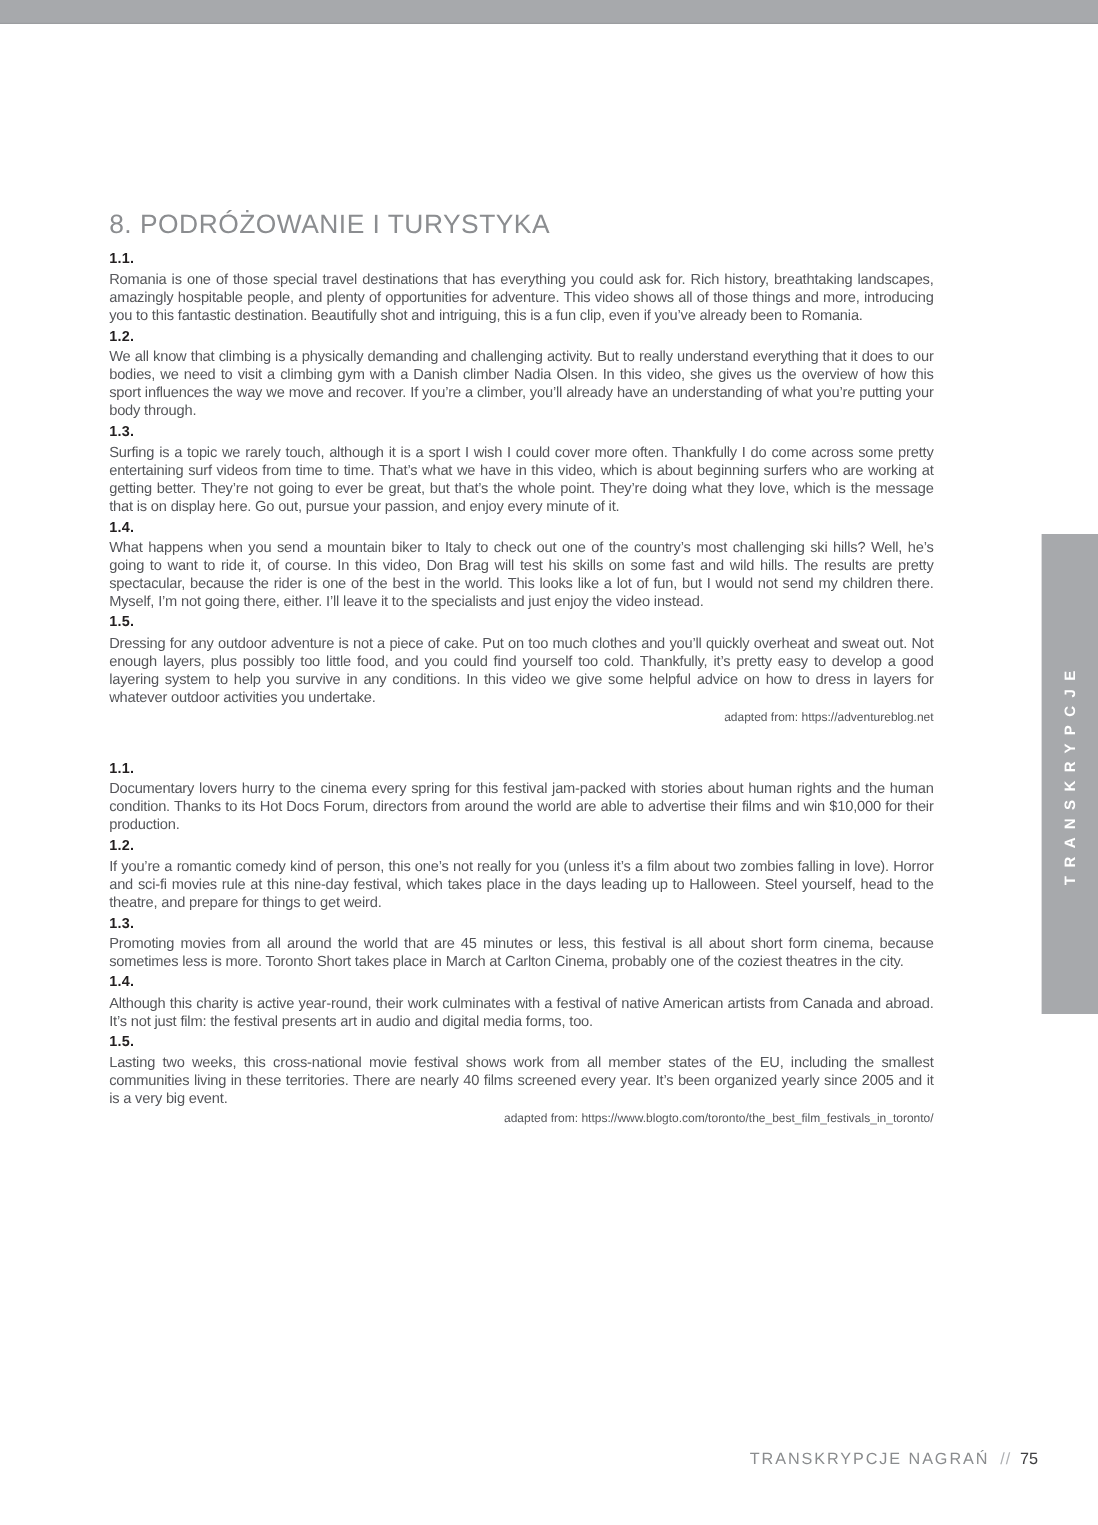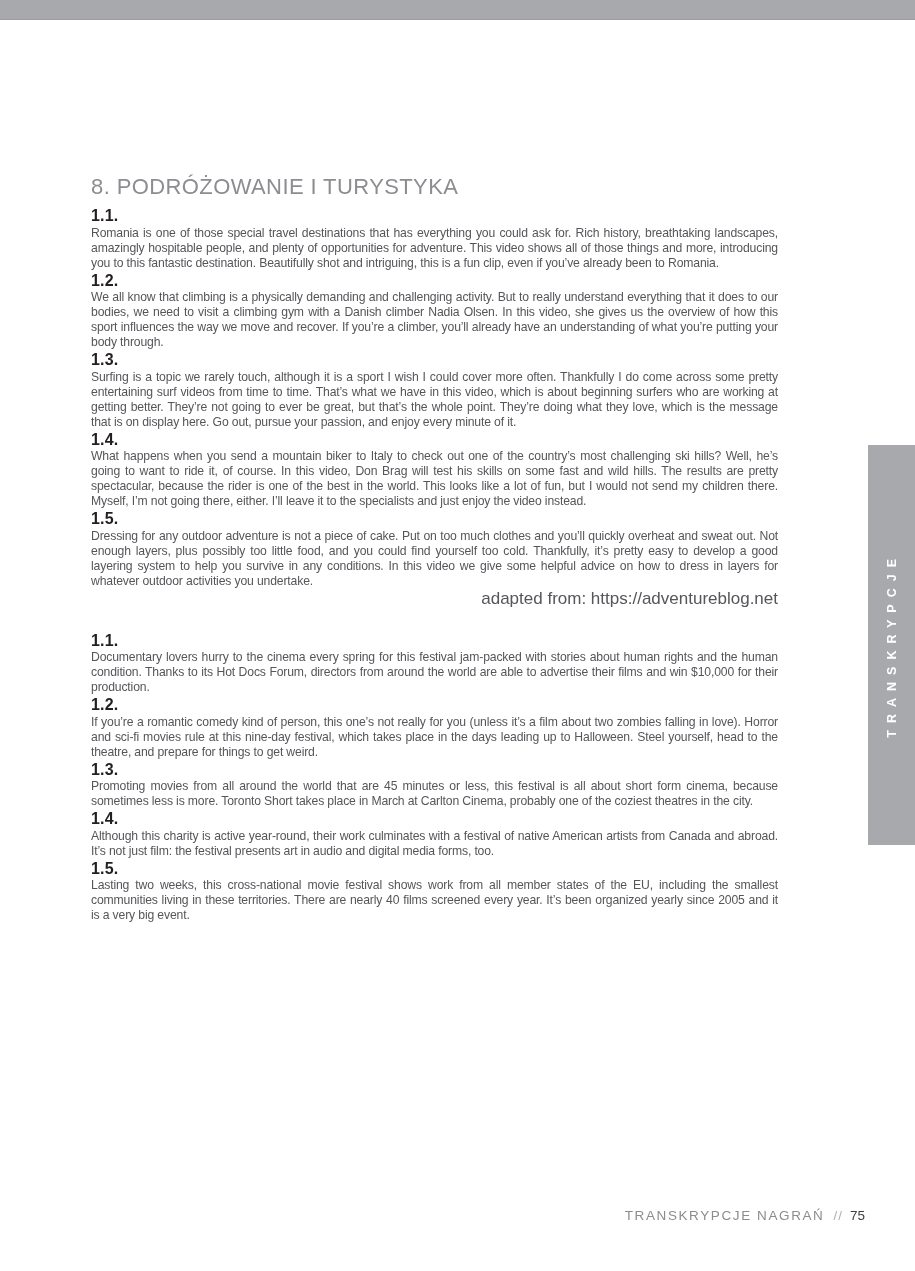--- a/index.html
+++ b/index.html
@@ -30,35 +30,35 @@
   .section-title {
     font-size: 22px;
     font-weight: 400;
     color: #8b8d90;
     letter-spacing: 0.4px;
     line-height: 26px;
     margin-bottom: 6px;
   }
   .section + .section { margin-top: 22px; }
   .item-number {
-    font-size: 16px;
+    font-size: 12px;
     font-weight: 700;
     color: #231f20;
     line-height: 19.5px;
     letter-spacing: 0.2px;
   }
   .item-text {
     font-size: 12.2px;
     line-height: 15px;
     letter-spacing: -0.15px;
     color: #55565a;
     text-align: justify;
   }
   .source-line {
-    font-size: 17px;
+    font-size: 10px;
     line-height: 20px;
     color: #55565a;
     text-align: right;
   }
   .side-tab {
     position: absolute;
     top: 445px;
     right: 0;
     width: 47px;
     height: 400px;
@@ -153,19 +153,20 @@
     </div>
     <div class="item">
       <p class="item-number">1.4.</p>
       <p class="item-text">Although this charity is active year-round, their work culminates with a festival of native American artists from Canada and abroad. It’s not just film: the festival presents art in audio and digital media forms, too.</p>
     </div>
     <div class="item">
       <p class="item-number">1.5.</p>
       <p class="item-text">Lasting two weeks, this cross-national movie festival shows work from all member states of the EU, including the smallest communities living in these territories. There are nearly 40 films screened every year. It’s been organized yearly since 2005 and it is a very big event.</p>
     </div>
 
+    <p class="source-line">adapted from: https://www.blogto.com/toronto/the_best_film_festivals_in_toronto/</p>
   </section>
 
 </main>
 
 <footer class="page-footer">
   <span class="footer-label">TRANSKRYPCJE NAGRAŃ</span><span class="footer-sep">//</span><span class="footer-page">75</span>
 </footer>
 
 </body></html>

